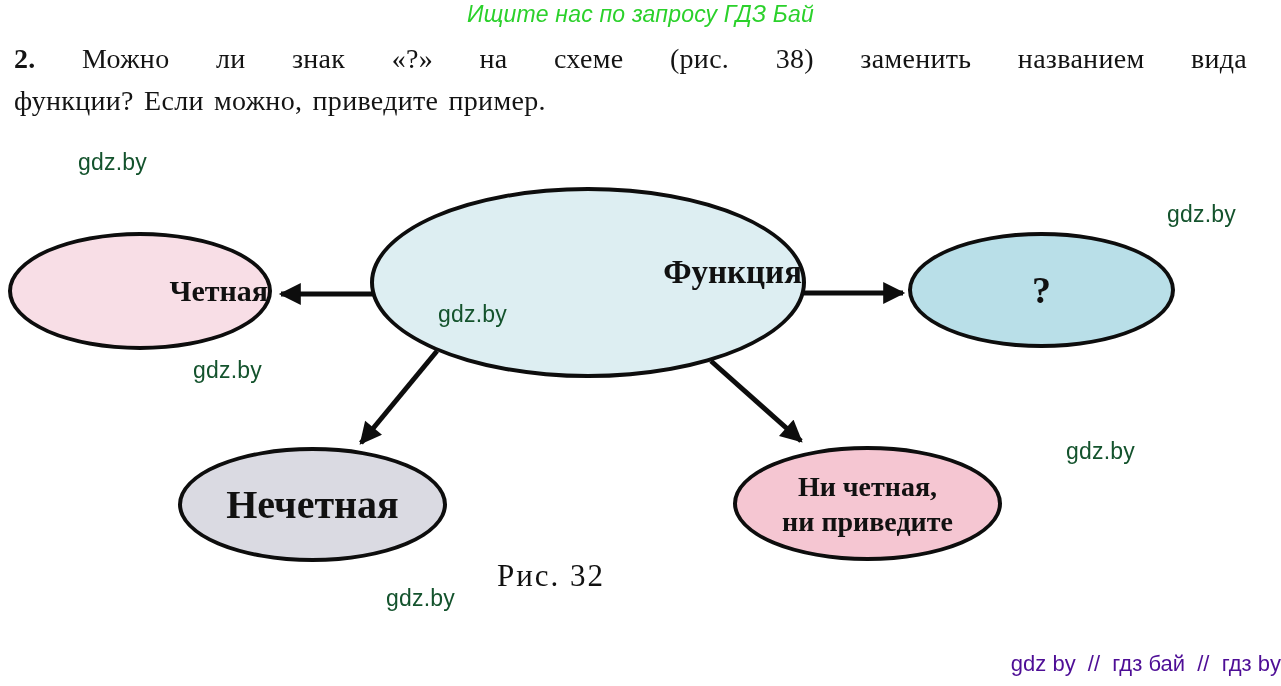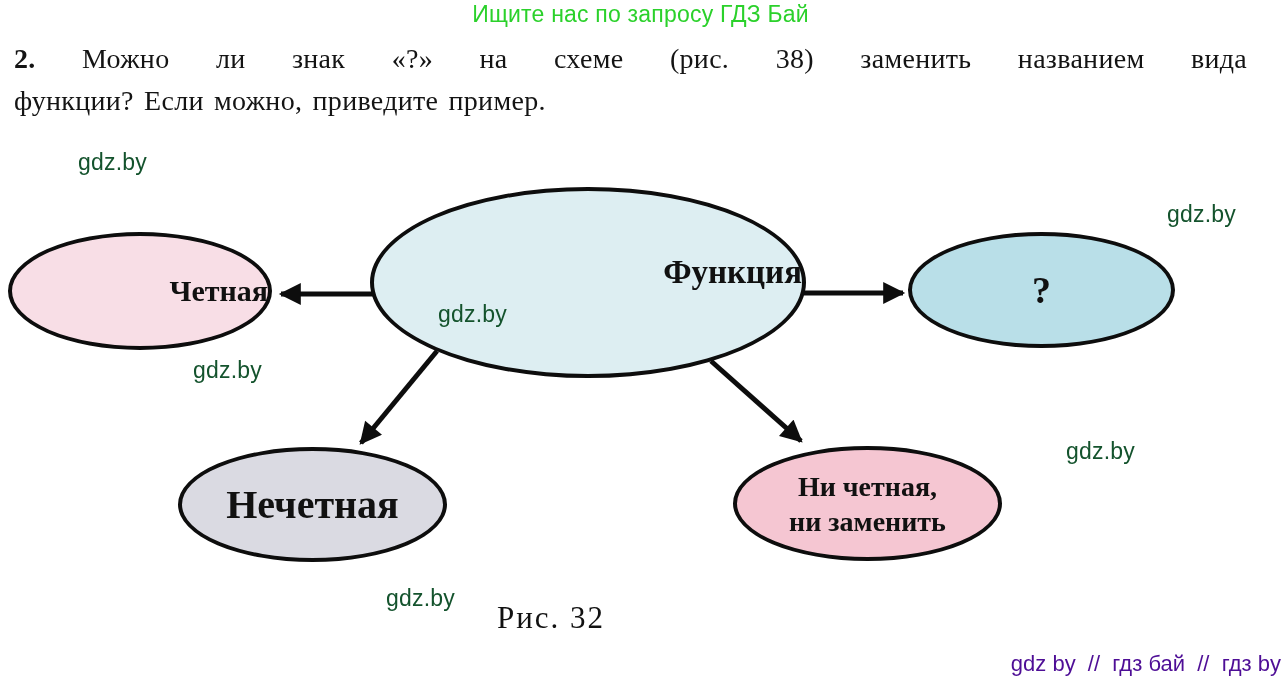--- a/index.html
+++ b/index.html
@@ -9,20 +9,21 @@
     overflow: hidden;
     font-family: "Liberation Sans", sans-serif;
   }
   .page { position: relative; width: 1281px; height: 686px; }
 
   .promo {
     position: absolute; top: 1px; left: 0; width: 100%;
     text-align: center;
     font-size: 23px; font-weight: 500;
     letter-spacing: 0.2px;
+    font-style: italic;
   }
 
   .question {
     position: absolute; left: 14px; top: 38px; width: 1233px;
     font-family: "Liberation Serif", serif;
     font-size: 28px; color: #141414;
     line-height: 42px;
     letter-spacing: 0.3px;
   }
   .q-line1 { text-align: justify; text-align-last: justify; }
@@ -58,21 +59,21 @@
     z-index: 5;
   }
   .wm1 { left: 78px;   top: 149px; }
   .wm2 { left: 1167px; top: 201px; }
   .wm3 { left: 438px;  top: 301px; }
   .wm4 { left: 193px;  top: 357px; }
   .wm5 { left: 1066px; top: 438px; }
   .wm6 { left: 386px;  top: 585px; }
 
   .caption {
-    position: absolute; left: 497px; top: 600px;
+    position: absolute; left: 497px; top: 558px;
     font-family: "Liberation Serif", serif;
     font-size: 31px; color: #111;
     letter-spacing: 2px;
   }
 
   .footer {
     position: absolute; left: 0; top: 651px; width: 100%;
     text-align: right;
     font-size: 22px;
     white-space: pre;
@@ -114,21 +115,21 @@
     <span class="node-label">?</span>
   </div>
 
   <div class="node node-bl" style="background-color: rgb(218, 218, 226);">
     <span class="node-label">Нечетная</span>
   </div>
 
   <div class="node node-br" style="background-color: rgb(245, 198, 210);">
     <span class="node-label">
       <span>Ни четная,</span><br>
-      <span>ни заменить</span>
+      <span>ни приведите</span>
     </span>
   </div>
 
   <div class="watermark wm1">gdz.by</div>
   <div class="watermark wm2">gdz.by</div>
   <div class="watermark wm3">gdz.by</div>
   <div class="watermark wm4">gdz.by</div>
   <div class="watermark wm5">gdz.by</div>
   <div class="watermark wm6">gdz.by</div>
 

